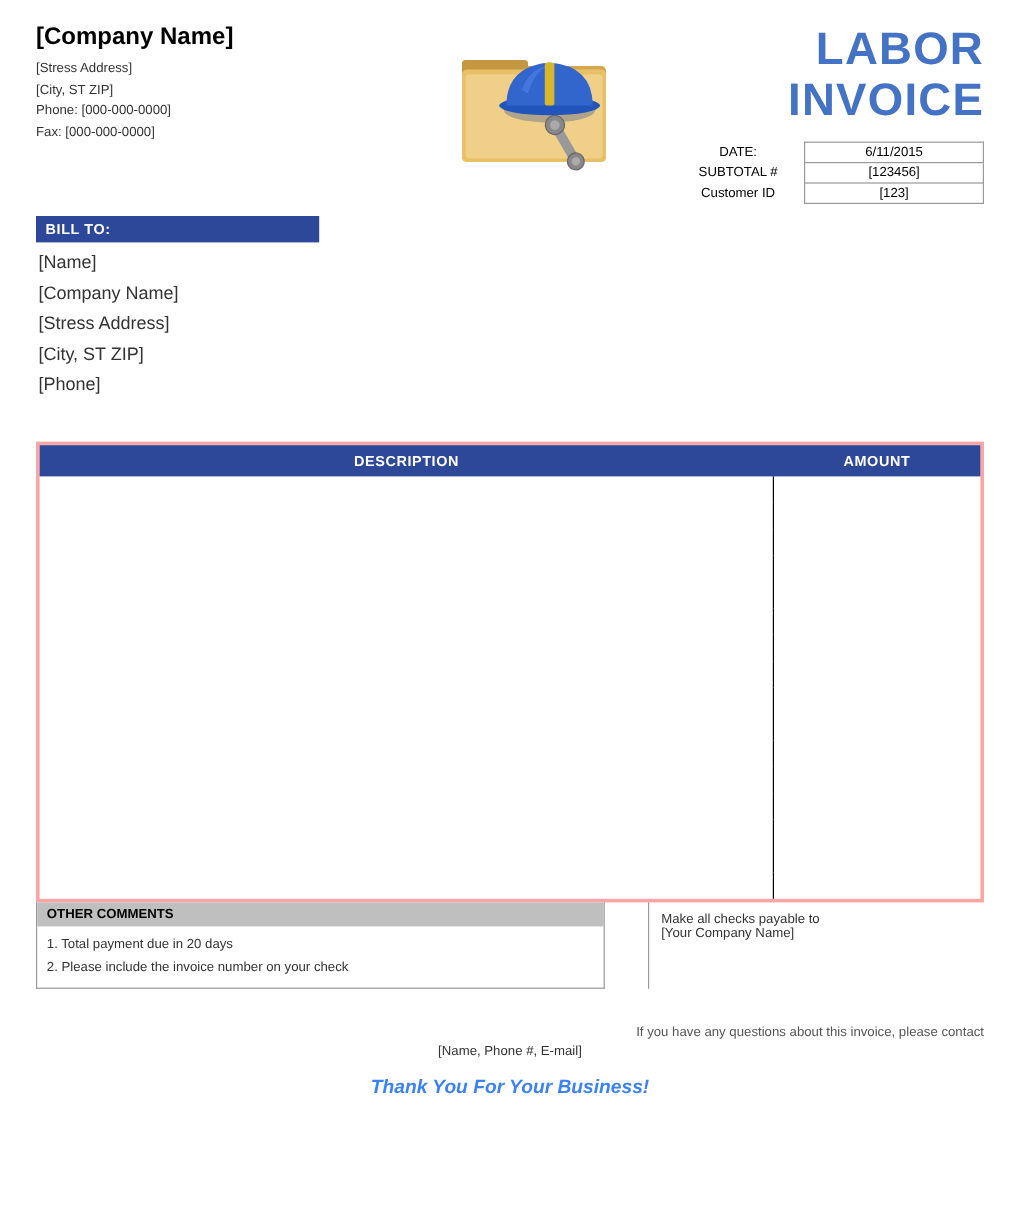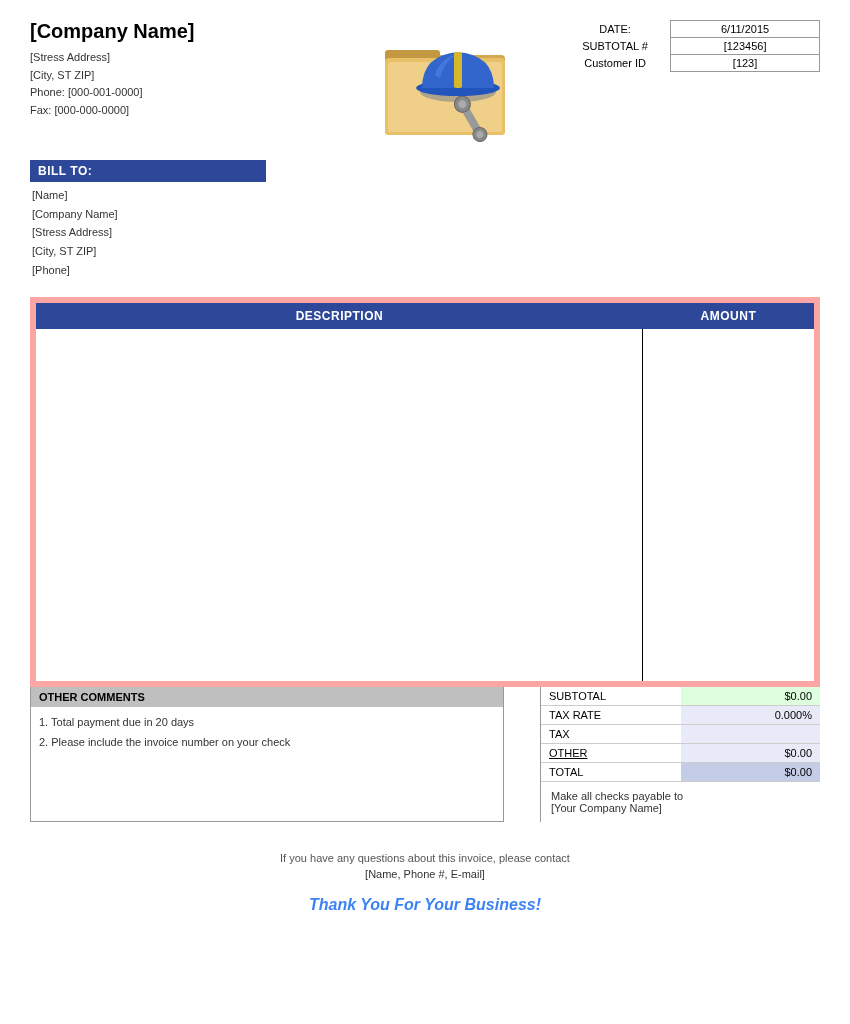--- a/index.html
+++ b/index.html
@@ -85,30 +85,30 @@
       color: #fff;
       font-weight: bold;
       font-size: 12px;
       padding: 4px 8px;
       width: 236px;
       margin-top: 10px;
       margin-bottom: 4px;
       letter-spacing: 0.5px;
     }
     .bill-to-details {
-      font-size: 11px;
+      font-size: 15px;
       color: #333;
       line-height: 1.7;
       padding-left: 2px;
     }
 
     
     .desc-table-wrapper {
-      margin-top: 18px;
-      border: 6px solid #fca5a5;
+      margin-top: 34px;
+      border: 3px solid #fca5a5;
     }
     .desc-table {
       width: 100%;
       border-collapse: collapse;
     }
     .desc-table thead tr {
       background: #2E4899;
       color: #fff;
     }
     .desc-table thead th {
@@ -207,20 +207,21 @@
 
     
     .footer-section {
       margin-top: 30px;
       text-align: center;
     }
     .footer-contact {
       font-size: 11px;
       color: #555;
       margin-bottom: 4px;
+      text-align: right;
     }
     .footer-contact-info {
       font-size: 11px;
       color: #333;
       margin-bottom: 16px;
     }
     .footer-thankyou {
       font-size: 16px;
       font-style: italic;
       font-weight: bold;
@@ -235,21 +236,21 @@
   </style>
 </head>
 <body>
 
 <div class="header">
   <div class="company-info">
     <div class="company-name">[Company Name]</div>
     <div style="margin-top:6px;">
       <div class="company-details">[Stress Address]</div>
       <div class="company-details">[City, ST  ZIP]</div>
-      <div class="company-details">Phone: [000-001-0000]</div>
+      <div class="company-details">Phone: [000-000-0000]</div>
       <div class="company-details">Fax: [000-000-0000]</div>
     </div>
   </div>
 
   <div class="logo-area">
     <svg class="logo-svg" viewBox="0 0 140 130" xmlns="http://www.w3.org/2000/svg">
 
       <rect x="5" y="35" width="120" height="80" rx="4" ry="4" fill="#D4A850"></rect>
       <rect x="5" y="30" width="55" height="12" rx="3" ry="3" fill="#C49840"></rect>
       <rect x="5" y="38" width="120" height="77" rx="4" ry="4" fill="#E8C068"></rect>
@@ -270,20 +271,21 @@
         <rect x="88" y="80" width="8" height="35" rx="2" fill="#999"></rect>
         <circle cx="92" cy="80" r="8" fill="#888" stroke="#666" stroke-width="1"></circle>
         <circle cx="92" cy="80" r="4" fill="#aaa"></circle>
         <circle cx="92" cy="115" r="7" fill="#888" stroke="#666" stroke-width="1"></circle>
         <circle cx="92" cy="115" r="3.5" fill="#aaa"></circle>
       </g>
     </svg>
   </div>
 
   <div class="invoice-title-area">
+    <div class="invoice-title">LABOR INVOICE</div>
     <table class="invoice-meta">
       <tbody>
           <tr>
         <td class="label">DATE:</td>
         <td class="value">6/11/2015</td>
       </tr>
       <tr>
         <td class="label">SUBTOTAL #</td>
         <td class="value">[123456]</td>
       </tr>
@@ -389,44 +391,20 @@
 
   <div class="comments-area">
     <div class="comments-header">OTHER COMMENTS</div>
     <div class="comments-body">
       <div>1. Total payment due in 20 days</div>
       <div>2. Please include the invoice number on your check</div>
     </div>
   </div>
 
   <div class="totals-area">
-    <table class="totals-table">
-      <tbody>
-          <tr>
-        <td>SUBTOTAL</td>
-        <td class="subtotal-value">$0.00</td>
-      </tr>
-      <tr>
-        <td>TAX RATE</td>
-        <td>0.000%</td>
-      </tr>
-      <tr>
-        <td>TAX</td>
-        <td></td>
-      </tr>
-      <tr>
-        <td style="text-decoration:underline;">OTHER</td>
-        <td>$0.00</td>
-      </tr>
-      <tr class="total-row">
-        <td>TOTAL</td>
-        <td>$0.00</td>
-      </tr>
-    </tbody>
-      </table>
     <div class="checks-payable">
       <div>Make all checks payable to</div>
       <div>[Your Company Name]</div>
     </div>
   </div>
 </div>
 
 <div class="footer-section">
   <div class="footer-contact">If you have any questions about this invoice, please contact</div>
   <div class="footer-contact-info">[Name, Phone #, E-mail]</div>

